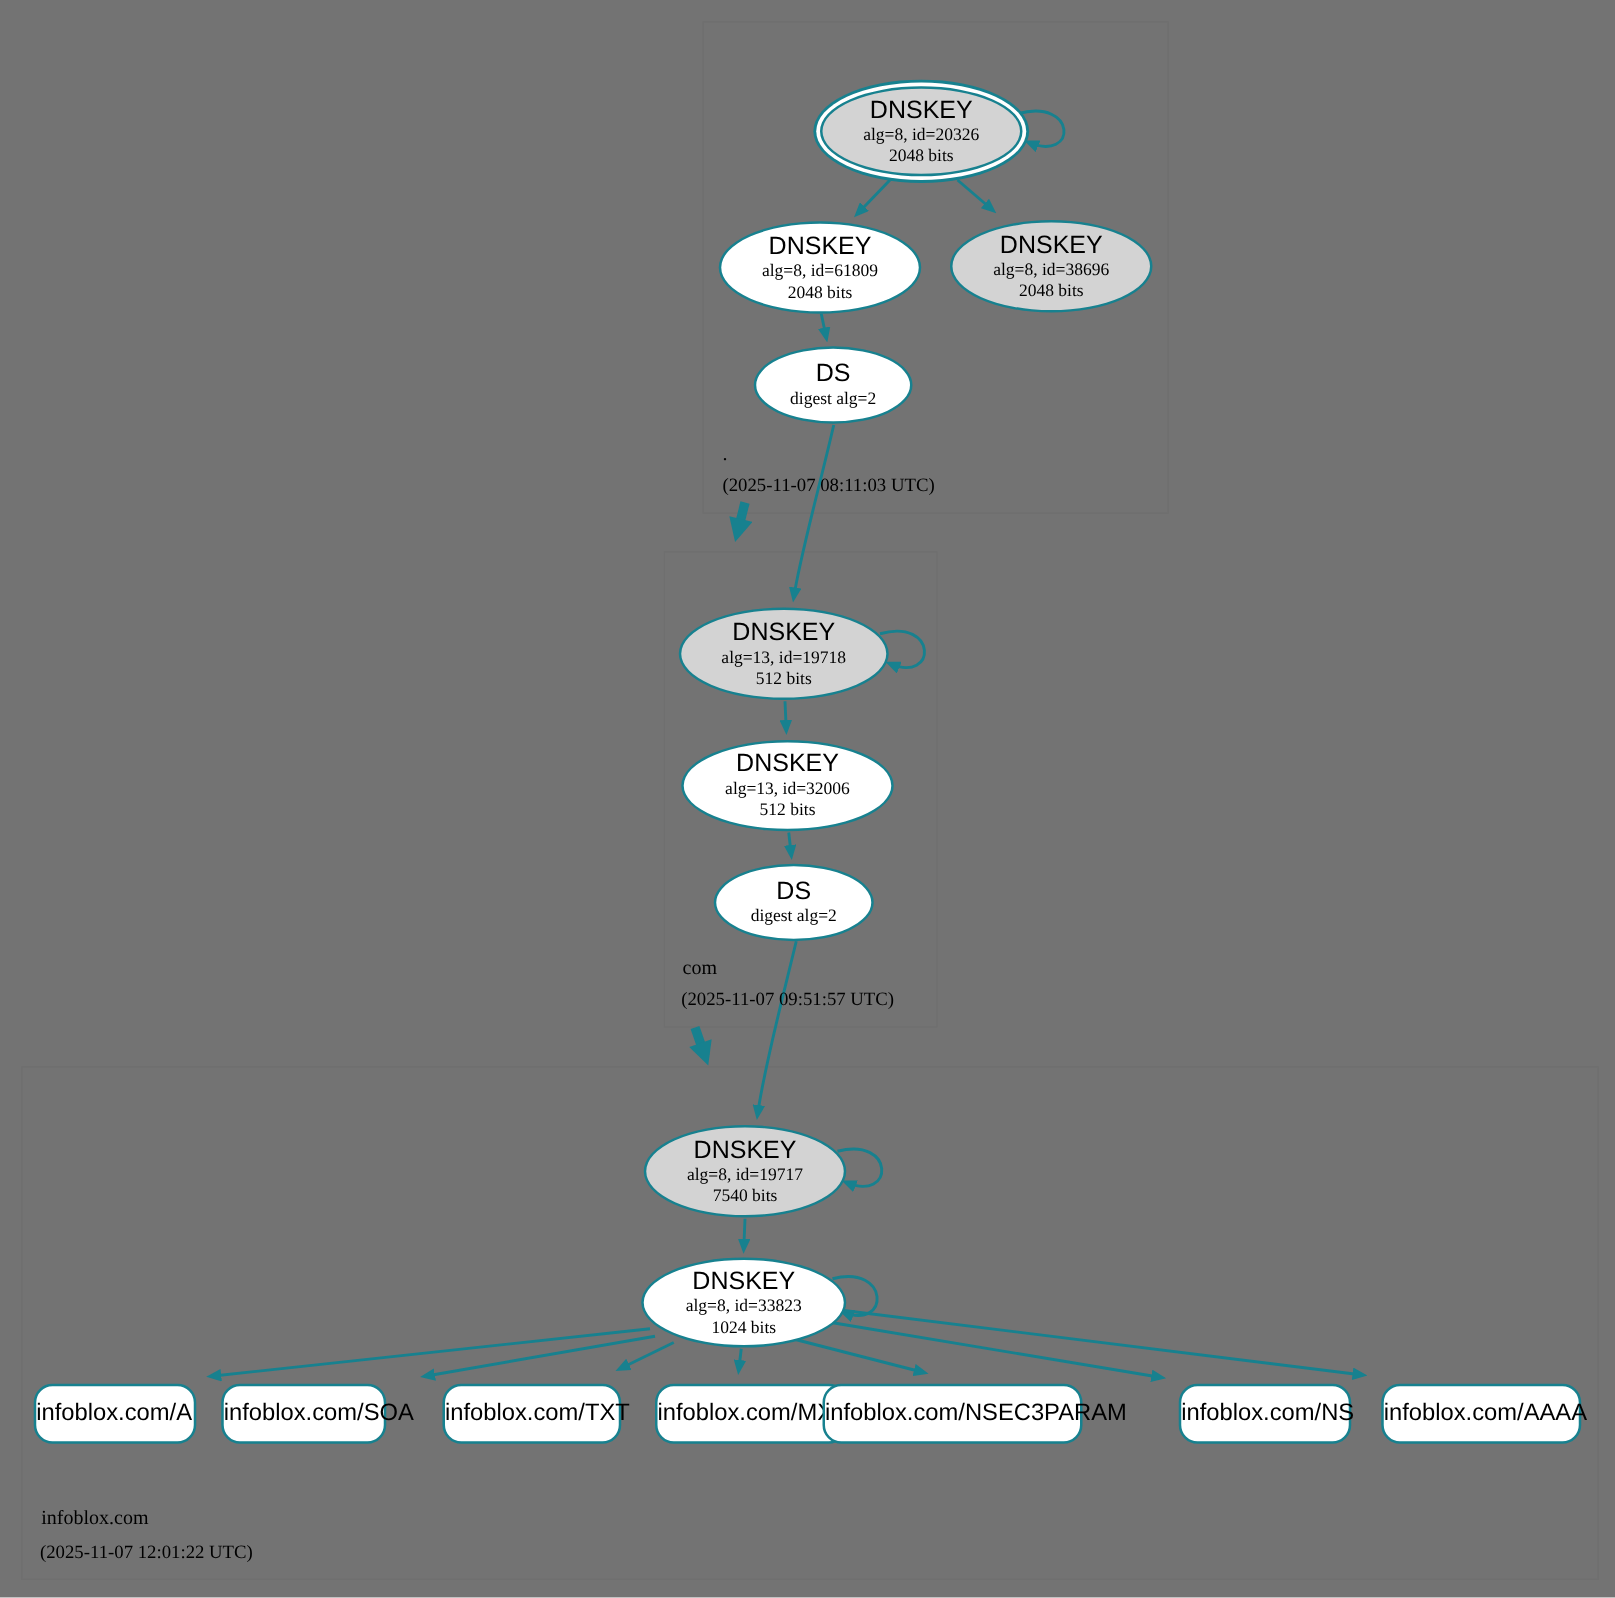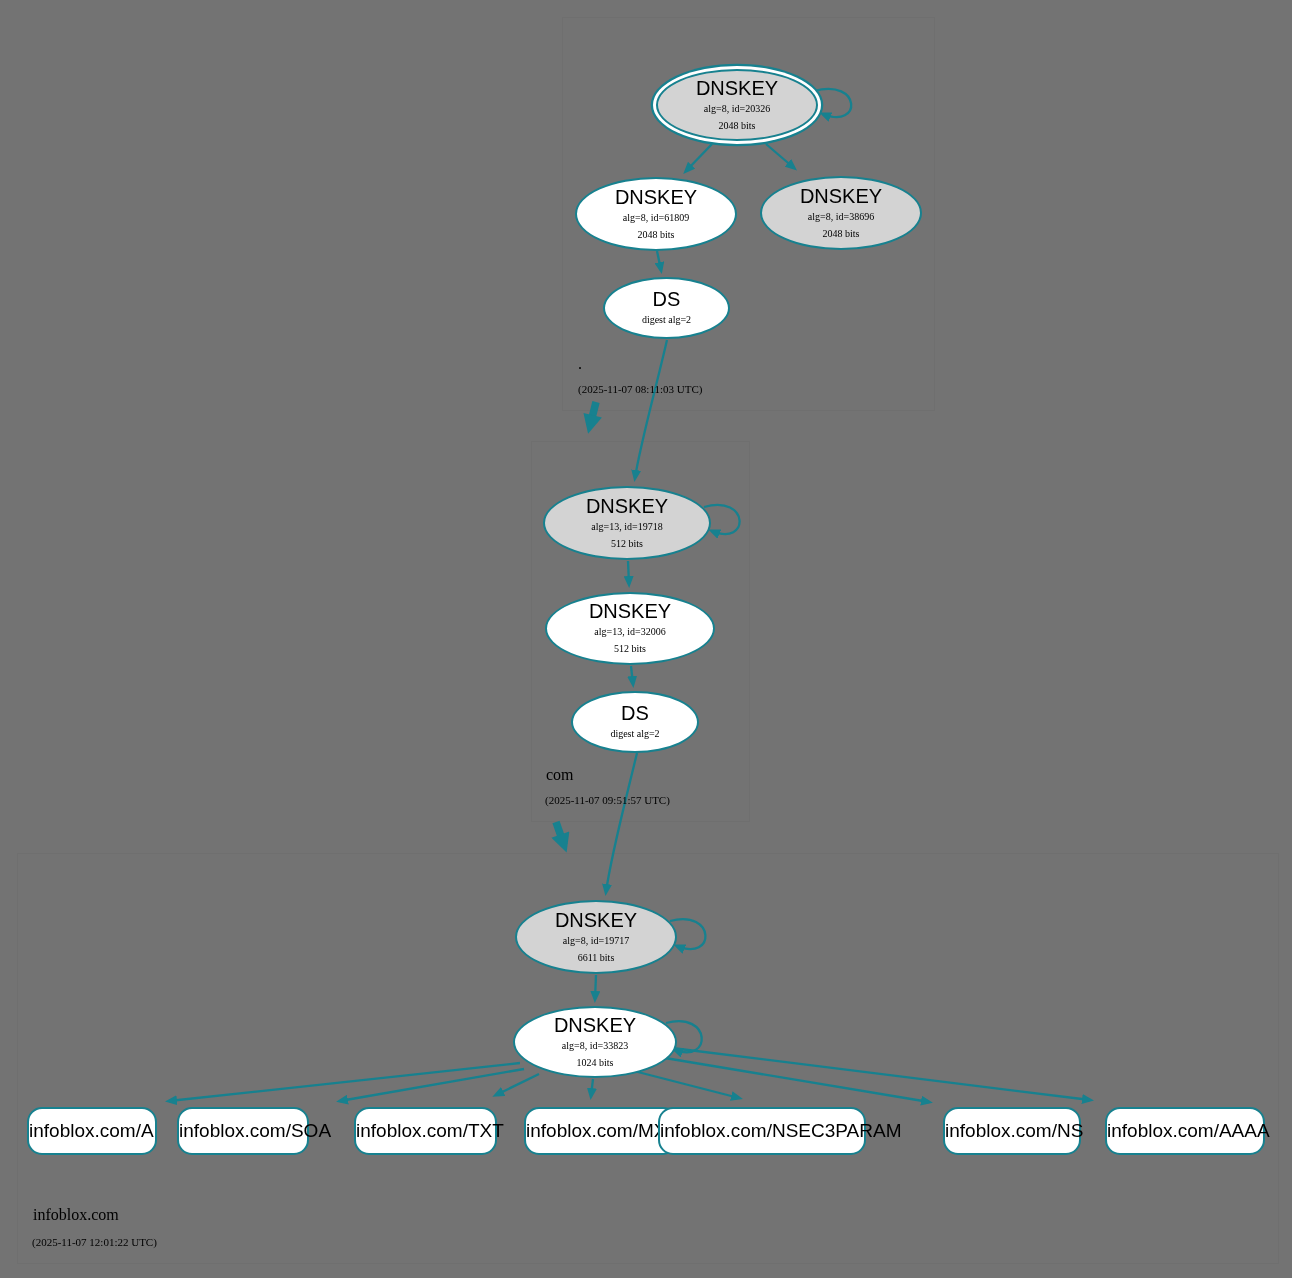--- a/index.html
+++ b/index.html
@@ -22,29 +22,29 @@
   .node{
     position:absolute;z-index:3;box-sizing:border-box;
     border:2.3px solid var(--accent);border-radius:50%;
     background:var(--node-fill);
     display:flex;flex-direction:column;align-items:center;justify-content:center;
     text-align:center;
   }
   .node.gray{background:var(--ksk-fill);}
   .node.double{box-shadow:0 0 0 3px #ffffff,0 0 0 5.3px var(--accent);}
   .nt{font-family:"Liberation Sans",sans-serif;font-size:20px;line-height:23px;}
-  .nd{font-family:"Liberation Serif",serif;font-size:10px;line-height:17px;}
+  .nd{font-family:"Liberation Serif",serif;font-size:14px;line-height:17px;}
   .rrset{
     position:absolute;z-index:3;top:1107px;height:48px;box-sizing:border-box;
     border:2.3px solid var(--accent);border-radius:15px;background:#ffffff;
     display:flex;align-items:center;justify-content:flex-start;
     font-family:"Liberation Sans",sans-serif;font-size:19px;white-space:nowrap;
   }
   .zname{position:absolute;z-index:3;font-size:16px;line-height:18px;}
-  .zts{position:absolute;z-index:3;font-size:11px;line-height:17px;}
+  .zts{position:absolute;z-index:3;font-size:15px;line-height:17px;}
 </style>
 </head>
 <body>
 
 <div class="canvas">
 
   <div class="zone-box" style="left:562px;top:17px;width:371px;height:392px"></div>
   <div class="zone-box" style="left:531px;top:441px;width:217px;height:379px"></div>
   <div class="zone-box" style="left:17px;top:853px;width:1260px;height:409px"></div>
 
@@ -118,21 +118,21 @@
   <div class="node" style="left:571px;top:691px;width:128px;height:62px">
     <div class="nt">DS</div>
     <div class="nd">digest alg=2</div>
   </div>
   <div class="zname" style="left:546px;top:766px">com</div>
   <div class="zts" style="left:545px;top:792px">(2025-11-07 09:51:57 UTC)</div>
 
   <div class="node gray" style="left:515px;top:900px;width:162px;height:74px">
     <div class="nt">DNSKEY</div>
     <div class="nd">alg=8, id=19717</div>
-    <div class="nd">6611 bits</div>
+    <div class="nd">7540 bits</div>
   </div>
   <div class="node" style="left:513px;top:1006px;width:164px;height:72px">
     <div class="nt">DNSKEY</div>
     <div class="nd">alg=8, id=33823</div>
     <div class="nd">1024 bits</div>
   </div>
 
   <div class="rrset" style="left:27px;width:130px">
       <span>infoblox.com/A</span>
     </div>

